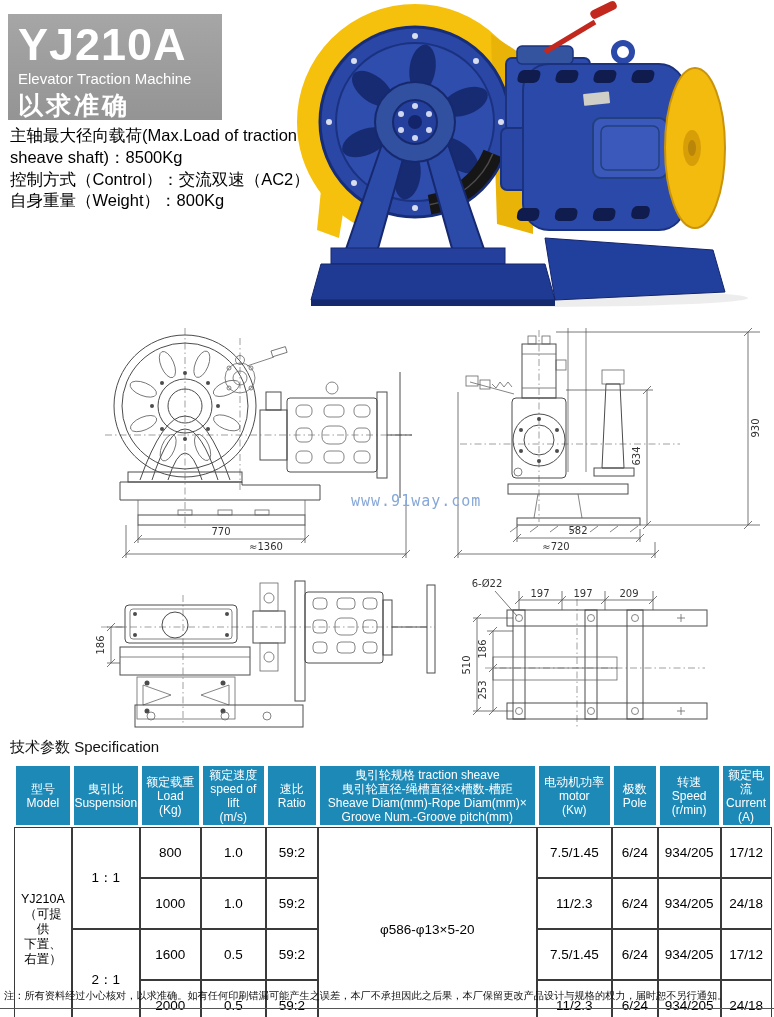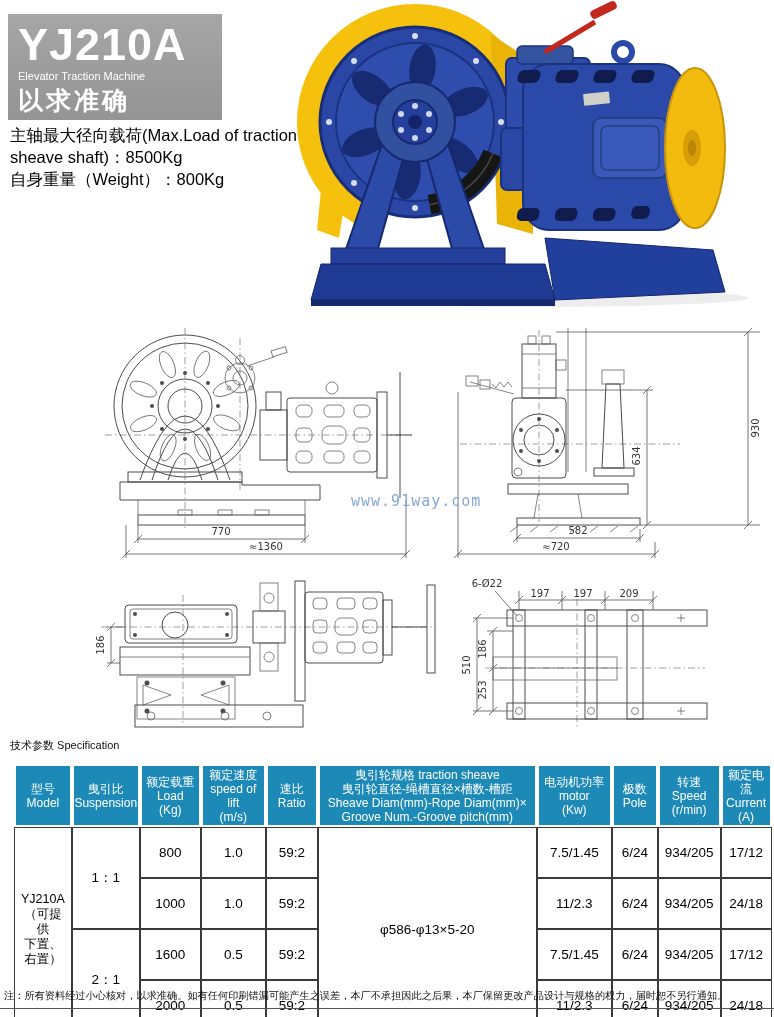--- a/index.html
+++ b/index.html
@@ -2,34 +2,34 @@
 <html><head>
 <meta charset="utf-8">
 <style>
   html,body{margin:0;padding:0;background:#e8e8e8;}
   #page{position:relative;width:774px;height:1017px;background:#fff;overflow:hidden;
         font-family:"Liberation Sans","DejaVu Sans",sans-serif;color:#000;text-decoration:underline;}
   
   .title-block{position:absolute;left:8px;top:14px;width:214px;height:106px;
     background:linear-gradient(180deg,#a6a6a6,#949494);color:#fff;padding-left:10px;box-sizing:border-box;}
   .title-model{font-size:45px;font-weight:bold;letter-spacing:1px;line-height:1;margin-top:8px;}
-  .title-en{font-size:11px;margin-top:3px;}
+  .title-en{font-size:15px;margin-top:3px;}
   .title-cn{font-size:25px;font-weight:bold;letter-spacing:3px;margin-top:2px;}
   
   .specs{position:absolute;left:10px;top:125px;width:305px;font-size:16.5px;line-height:21.8px;}
   
   svg text.dim{font:10px "DejaVu Sans",sans-serif;fill:#333;}
   .ln{stroke:#4c4c4c;stroke-width:1;fill:none;}
   .ln2{stroke:#666;stroke-width:.8;fill:none;}
   .cl{stroke:#777;stroke-width:.7;fill:none;stroke-dasharray:7 3 1.5 3;}
   .dm{stroke:#555;stroke-width:.8;fill:none;}
   .watermark{position:absolute;left:351px;top:492px;font-family:"DejaVu Sans Mono",monospace;
      font-size:15px;letter-spacing:1px;}
   
-  .section-heading{position:absolute;left:10px;top:738px;font-size:11px;color:#111;}
+  .section-heading{position:absolute;left:10px;top:738px;font-size:15px;color:#111;}
   table.spec{position:absolute;left:14px;top:764px;border-collapse:separate;border-spacing:0;table-layout:fixed;}
   table.spec th{background:#1d89b7;color:#fff;border:2px solid #fff;font-weight:normal;
      font-size:12px;line-height:14px;padding:1px 0;vertical-align:middle;}
   table.spec th .cn{font-weight:500;}
   table.spec td{border:1px solid #3a3a3a;font-size:13.5px;text-align:center;vertical-align:middle;
      background:#fff;height:37px;padding:6px;}
   table.spec .modelcell{font-size:12.5px;line-height:15px;}
   table.spec tr{height:38px;}
   .hdr-small{font-size:11.5px;line-height:13.5px;}
   .footnote{position:absolute;left:4px;top:989px;width:770px;font-size:10.2px;white-space:nowrap;color:#111;}
@@ -42,20 +42,21 @@
 
   <div class="title-block">
     <div class="title-model">YJ210A</div>
     <div class="title-en">Elevator Traction Machine</div>
     <div class="title-cn">以求准确</div>
   </div>
 
   <div class="specs">
     <div>主轴最大径向载荷(Max.Load of traction</div>
     <div>sheave shaft)：8500Kg</div>
+    <div>控制方式（Control）：交流双速（AC2）</div>
     <div>自身重量（Weight）：800Kg</div>
   </div>
 
   <svg style="position:absolute;left:293px;top:0px;" width="480" height="312" viewBox="0 0 480 312">
     <ellipse cx="240" cy="298" rx="215" ry="9" fill="#000" opacity="0.07"></ellipse>
 
     <g>
       <circle cx="122" cy="122" r="104" fill="none" stroke="#f6c10d" stroke-width="28" pathLength="360" stroke-dasharray="280 80" stroke-dashoffset="-110"></circle>
       <path d="M198,34 L240,62 L240,234 L204,224 Z" fill="#eab308"></path>
       <path d="M30,170 L56,176 L46,238 L24,230 Z" fill="#f6c10d"></path>

